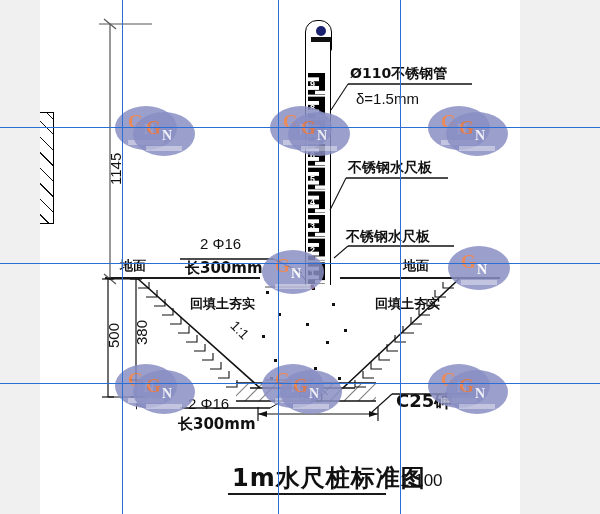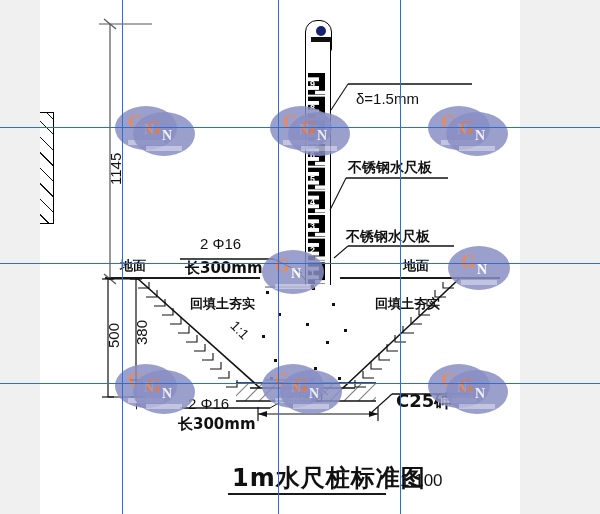--- a/index.html
+++ b/index.html
@@ -261,20 +261,21 @@
     <line x1="128" y1="9" x2="128" y2="23" stroke="#111" stroke-width="1.2"></line>
     <path d="M8 16 l9 -3 l0 6 z" fill="#111"></path>
     <path d="M128 16 l-9 -3 l0 6 z" fill="#111"></path>
   </svg>
   <div class="txt num" style="left:298px;top:389px;font-size:15px;">500</div>
 
   <svg style="position:absolute;left:326px;top:62px;width:150px;height:52px;">
     <line x1="5" y1="48" x2="22" y2="22" stroke="#111" stroke-width="1.1"></line>
     <line x1="22" y1="22" x2="146" y2="22" stroke="#111" stroke-width="1.3"></line>
   </svg>
+  <div class="txt cn" style="left:350px;top:66px;font-size:14px;">Ø110不锈钢管</div>
   <div class="txt num" style="left:356px;top:91px;font-size:15px;">δ=1.5mm</div>
 
   <svg style="position:absolute;left:322px;top:166px;width:130px;height:48px;">
     <line x1="8" y1="44" x2="24" y2="12" stroke="#111" stroke-width="1.1"></line>
     <line x1="24" y1="12" x2="126" y2="12" stroke="#111" stroke-width="1.3"></line>
   </svg>
   <div class="txt cn" style="left:348px;top:161px;font-size:14px;font-family:Liberation Mono, monospace;">不锈钢水尺板</div>
 
   <svg style="position:absolute;left:332px;top:238px;width:130px;height:32px;">
     <line x1="2" y1="20" x2="16" y2="8" stroke="#111" stroke-width="1.1"></line>

